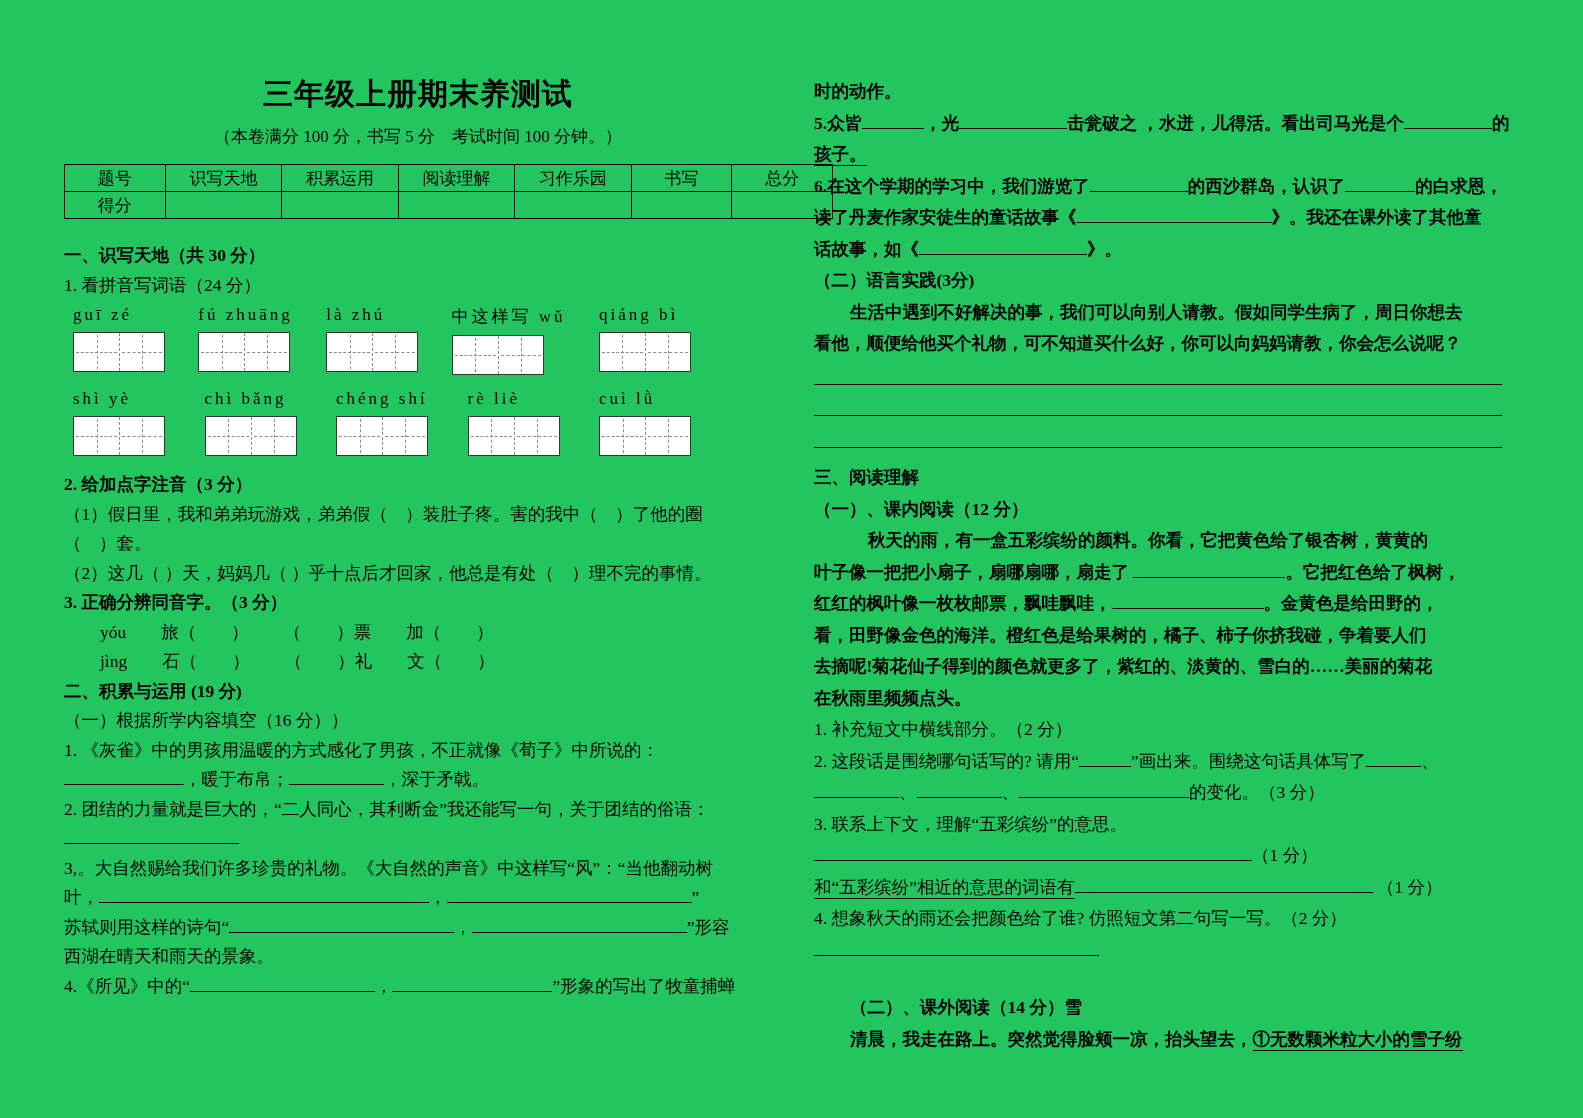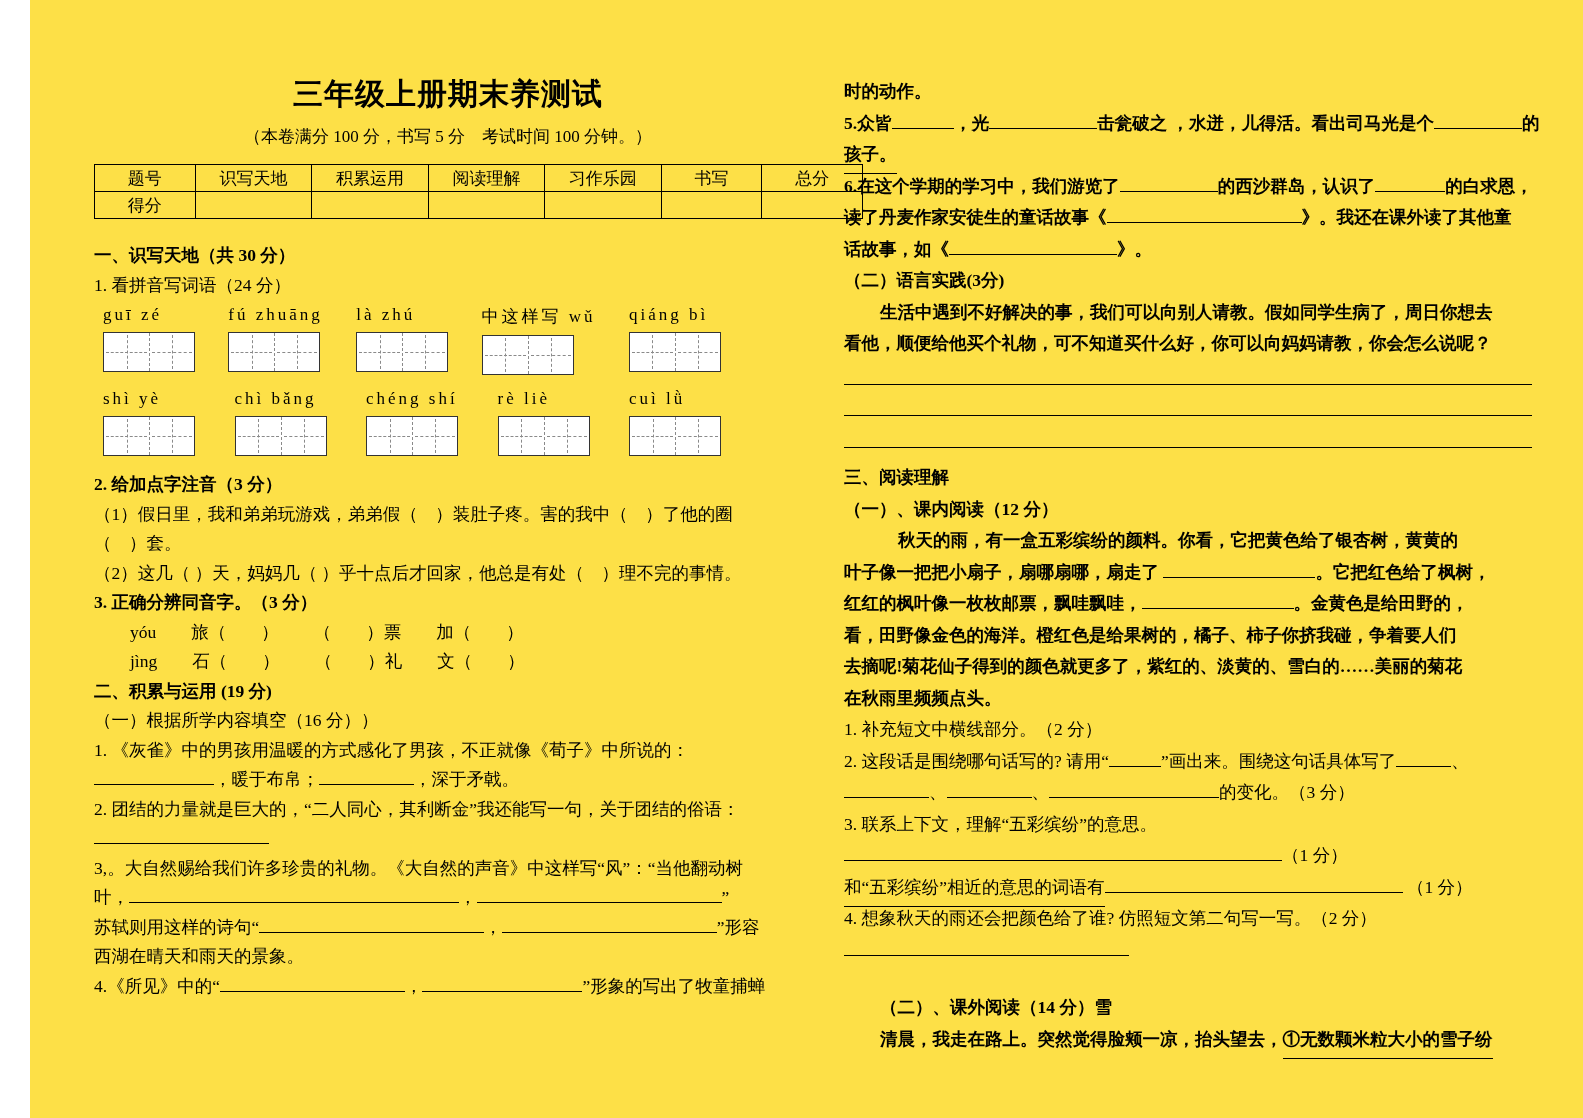--- a/index.html
+++ b/index.html
@@ -1,41 +1,41 @@
 <!DOCTYPE html>
 <html><head>
 <meta charset="utf-8">
 <style>
   * { margin:0; padding:0; box-sizing:border-box; }
   html,body { background:#fff; }
   body {
     width:1583px; height:1118px; position:relative;
     font-family:"Liberation Serif", serif; color:#000;
   }
-  .page { position:absolute; inset:0; background:#fde047; overflow:hidden;margin-left:30px; }
+  .page { position:absolute; inset:0; background:#22c55e; overflow:hidden; }
   .col { position:absolute; font-size:17.5px; }
   .col-left  { left:64px;  top:74px; width:708px; }
   .col-right { left:814px; top:76px; width:700px; }
 
   .title { text-align:center; font-size:30px; font-weight:bold; letter-spacing:1px; margin-bottom:10px; }
   .subtitle { text-align:center; font-size:17px; margin-bottom:16px; }
 
   table.score-table { border-collapse:collapse; width:769px; margin:0 0 22px 0; }
   .score-table td { border:1.6px solid #000; height:27px; text-align:center; font-size:17px; padding:1px 6px; min-width:70px; }
 
   .line { line-height:29.5px; white-space:nowrap; }
   .col-right .line { line-height:31.5px; }
   .bold { font-weight:bold; }
   .ind  { padding-left:36px; }
   .ind2 { padding-left:54px; }
   .mt-sm { margin-top:4px; }
   .mt-lg { margin-top:26px; }
 
   .blank { display:inline-block; border-bottom:1.2px solid #000; height:14px; }
-  .ul { border-bottom:1.2px solid #000; padding-bottom:9px; }
+  .ul { border-bottom:1.2px solid #000; padding-bottom:1px; }
 
   .py-row { display:flex; justify-content:space-between; width:618px; margin:5px 0 14px 9px; }
   .py-item { display:flex; flex-direction:column; gap:7px; align-items:flex-start; }
   .py-label { font-size:17px; letter-spacing:3px; white-space:nowrap; }
   .tzg { display:flex; border:1.6px solid #333; background:#fff; }
   .tzg-cell { width:45px; height:38px; position:relative; }
   .tzg-cell + .tzg-cell { border-left:1px dashed #8a8a8a; }
   .tzg-cell::before { content:""; position:absolute; left:2px; right:2px; top:50%; border-top:1px dashed #8a8a8a; }
   .tzg-cell::after  { content:""; position:absolute; top:2px; bottom:2px; left:50%; border-left:1px dashed #8a8a8a; }
 </style>

